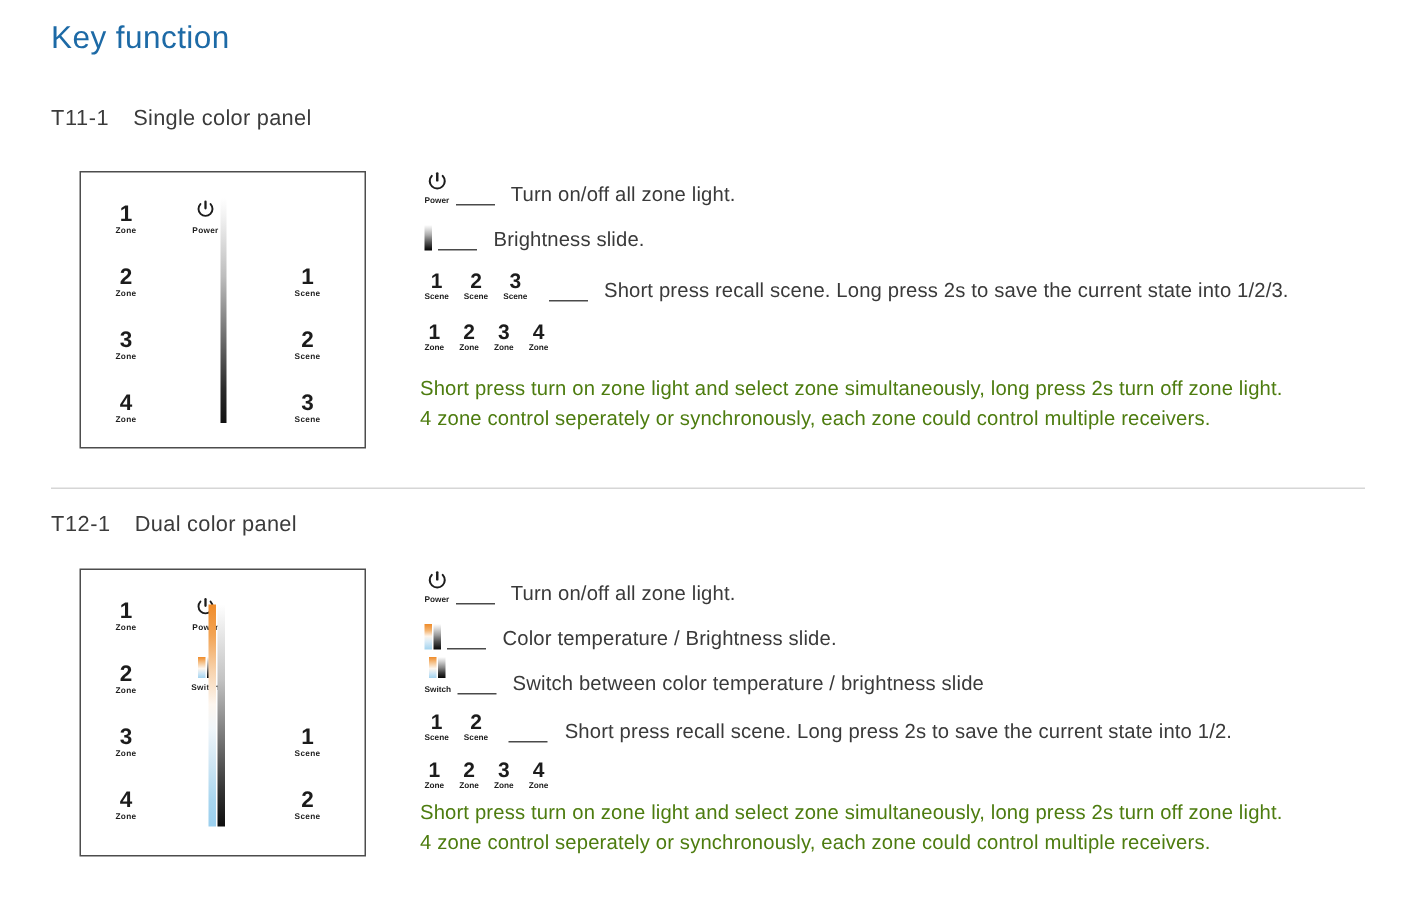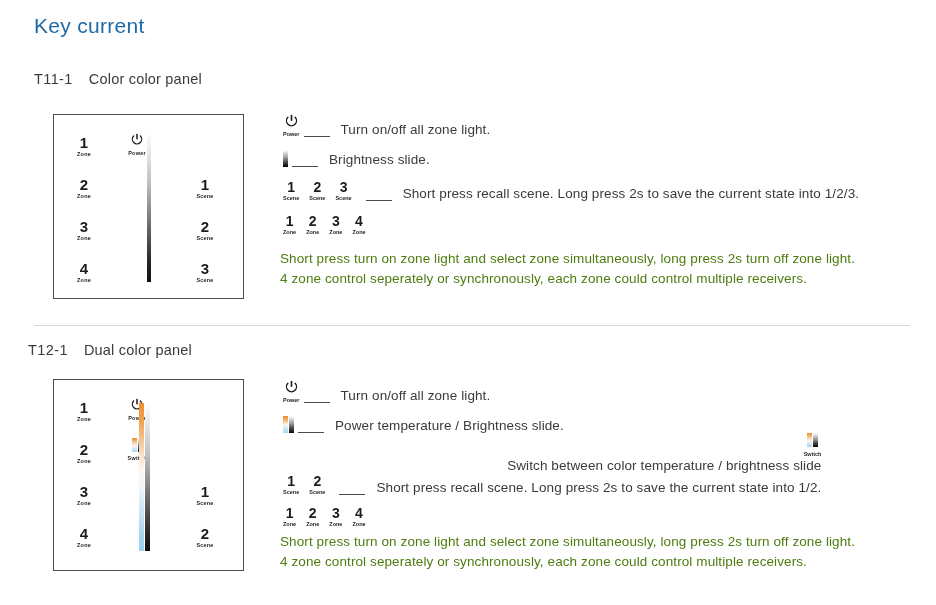--- a/index.html
+++ b/index.html
@@ -203,24 +203,24 @@
     font-size: 13.5px;
     line-height: 1.45;
     color: #4d7c0f;
     white-space: pre-line;
     letter-spacing: 0.1px;
   }
 </style>
 </head>
 <body>
 
-<div class="page-title">Key current</div>
+<div class="page-title">Key function</div>
 
 <div class="section-heading" style="left:34px; top:71px;">
-  <span class="model">T11-1</span><span>Color color panel</span>
+  <span class="model">T11-1</span><span>Single color panel</span>
 </div>
 
 <div class="panel" style="left:53px; top:114px; width:191px; height:185px;">
 
   <div class="key" style="left:61px; top:18px;">
     <span class="num">
       <span class="power-glyph">
         <svg width="14" height="14" viewBox="0 0 24 24">
           <path d="M12 2.5 L12 10" stroke="#1c1c1c" stroke-width="2.6" fill="none" stroke-linecap="round"></path>
           <path d="M6.2 5.2 A8 8 0 1 0 17.8 5.2" stroke="#1c1c1c" stroke-width="2.2" fill="none" stroke-linecap="round"></path>
@@ -322,21 +322,21 @@
       <span class="sub">Zone</span>
     </span>
   </div>
 </div>
 
 <div class="paragraph" style="left:280px; top:249px; width:620px;">Short press turn on zone light and select zone simultaneously, long press 2s turn off zone light.
 4 zone control seperately or synchronously, each zone could control multiple receivers.</div>
 
 <div class="divider"></div>
 
-<div class="section-heading" style="left:28px; top:342px;text-align:center;">
+<div class="section-heading" style="left:34px; top:342px;text-align:center;">
   <span class="model">T12-1</span><span>Dual color panel</span>
 </div>
 
 <div class="panel" style="left:53px; top:379px; width:191px; height:192px;">
 
   <div class="key" style="left:61px; top:18px;">
     <span class="num">
       <span class="power-glyph">
         <svg width="14" height="14" viewBox="0 0 24 24">
           <path d="M12 2.5 L12 10" stroke="#1c1c1c" stroke-width="2.6" fill="none" stroke-linecap="round"></path>
@@ -406,24 +406,24 @@
     <span class="dash"></span>
     <span class="legend-text">Turn on/off all zone light.</span>
   </div>
 
   <div class="legend-row" style="height:30px;">
     <span class="mini-dual">
       <span class="c1"></span>
         <span class="c2"></span>
     </span>
     <span class="dash"></span>
-    <span class="legend-text">Power temperature / Brightness slide.</span>
-  </div>
-
-  <div class="legend-row" style="height:30px;flex-direction:column;">
+    <span class="legend-text">Color temperature / Brightness slide.</span>
+  </div>
+
+  <div class="legend-row" style="height:30px;">
     <span class="switch-wrap">
       <span class="mini-switch">
         <span class="c1"></span>
           <span class="c2"></span>
       </span>
       <span class="sub">Switch</span>
     </span>
     <span class="dash"></span>
     <span class="legend-text">Switch between color temperature / brightness slide</span>
   </div>

